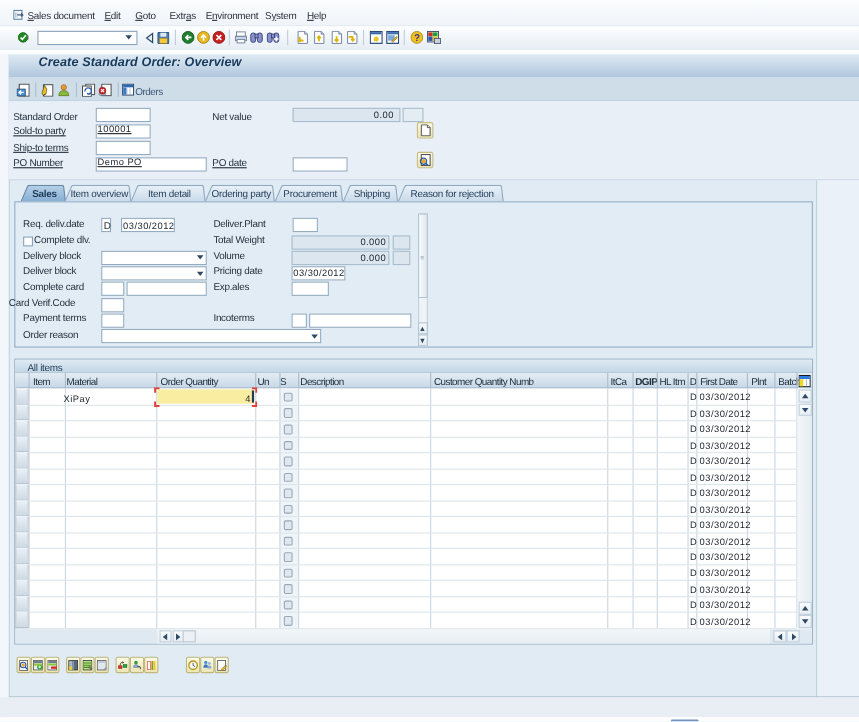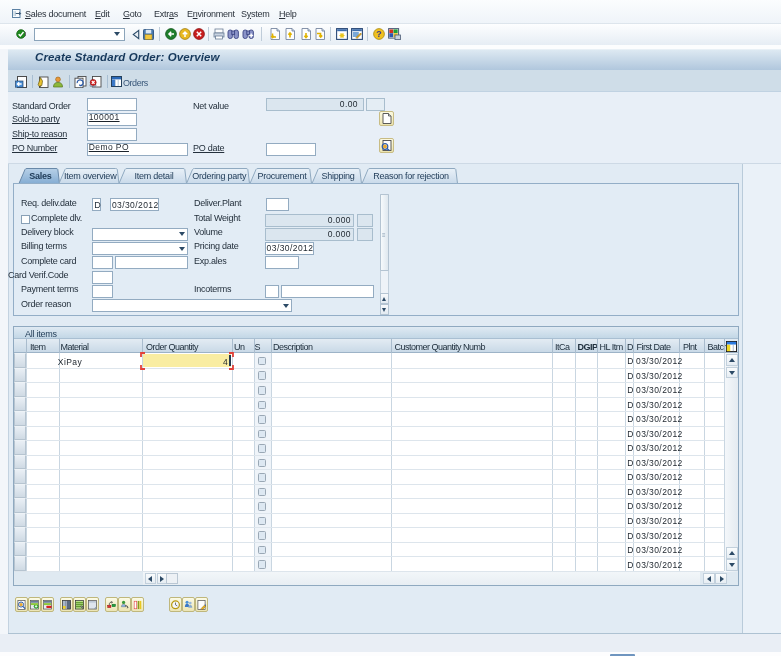--- a/index.html
+++ b/index.html
@@ -161,21 +161,21 @@
 <div class="lbl" style="left:123px;top:77px;color:#3a587a;letter-spacing:-0.45px;">Orders</div>
 <div class="lbl" style="left:12px;top:100px;">Standard Order</div>
 <div class="fld" style="left:87px;top:98px;width:50px;"></div>
 <div class="lbl" style="left:193px;top:100px;">Net value</div>
 <div class="rofld" style="left:266px;top:98px;width:98px;"></div>
 <div class="mono ab" style="left:266px;top:99.3px;width:92px;text-align:right;">0.00</div>
 <div class="rofld" style="left:366px;top:98px;width:19px;background:#e4edf4;"></div>
 <div class="lbl" style="left:12px;top:113.4px;text-decoration:underline;">Sold-to party</div>
 <div class="fld" style="left:87px;top:113px;width:50px;"></div>
 <div class="mono ab" style="left:88.7px;top:112.1px;text-decoration:underline;">100001</div>
-<div class="lbl" style="left:12px;top:127.8px;text-decoration:underline;">Ship-to reason</div>
+<div class="lbl" style="left:12px;top:127.8px;text-decoration:underline;">Ship-to terms</div>
 <div class="fld" style="left:87px;top:128px;width:50px;"></div>
 <div class="lbl" style="left:12px;top:142.2px;text-decoration:underline;">PO Number</div>
 <div class="fld" style="left:87px;top:143px;width:101px;"></div>
 <div class="mono ab" style="left:88.7px;top:142.1px;text-decoration:underline;">Demo PO</div>
 <div class="lbl" style="left:193px;top:142.2px;text-decoration:underline;">PO date</div>
 <div class="fld" style="left:266px;top:143px;width:50px;"></div>
 <div class="ab" style="left:379px;top:111px;width:15px;height:15px;background:linear-gradient(#fbf9e0,#ece4b0);border:1px solid #c8bc84;border-radius:2px;box-sizing:border-box;"></div>
 <svg class="ab" style="left:382px;top:113px" width="10" height="11" viewBox="0 0 10 11">
 <path d="M1 0.5 L6.5 0.5 L9 3 L9 10.5 L1 10.5 Z" fill="#ffffff" stroke="#4a4a4a" stroke-width="0.9"></path>
 <path d="M6.5 0.5 L6.5 3 L9 3" fill="#d0d8e0" stroke="#4a4a4a" stroke-width="0.8"></path>
@@ -230,21 +230,21 @@
 <div class="mono ab" style="left:265px;top:214.70000000000002px;width:86px;text-align:right;">0.000</div>
 <div class="rofld" style="left:357px;top:213.5px;width:16px;height:13px;"></div>
 <div class="lbl" style="left:21px;top:226.1px;">Delivery block</div>
 <div class="fld" style="left:92px;top:227.79999999999998px;width:96px;"></div>
 <div class="ddarrow" style="left:179px;top:232.29999999999998px;"></div>
 <div class="lbl" style="left:194px;top:226.1px;">Volume</div>
 <div class="rofld" style="left:265px;top:227.79999999999998px;width:89px;height:13px;"></div>
 <div class="mono ab" style="left:265px;top:229.0px;width:86px;text-align:right;">0.000</div>
 <div class="rofld" style="left:357px;top:227.79999999999998px;width:16px;height:13px;"></div>
 <div class="ab" style="left:374px;top:226.6px;width:5px;height:13px;"></div>
-<div class="lbl" style="left:21px;top:240.4px;">Billing terms</div>
+<div class="lbl" style="left:21px;top:240.4px;">Deliver block</div>
 <div class="fld" style="left:92px;top:242.1px;width:96px;"></div>
 <div class="ddarrow" style="left:179px;top:246.6px;"></div>
 <div class="lbl" style="left:194px;top:240.4px;">Pricing date</div>
 <div class="fld" style="left:265px;top:242.1px;width:49px;height:13px;"></div>
 <div class="mono ab" style="left:266.6px;top:243.3px;">03/30/2012</div>
 <div class="lbl" style="left:21px;top:254.7px;">Complete card</div>
 <div class="fld" style="left:92px;top:256.4px;width:21px;height:13px;"></div>
 <div class="fld" style="left:115px;top:256.4px;width:73px;height:13px;"></div>
 <div class="lbl" style="left:194px;top:254.7px;">Exp.ales</div>
 <div class="fld" style="left:265px;top:256.4px;width:34px;height:13px;"></div>

